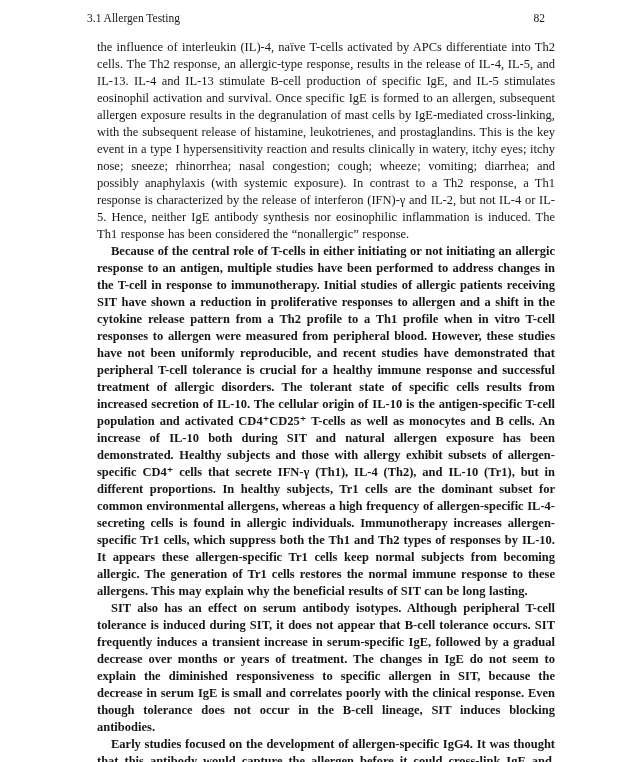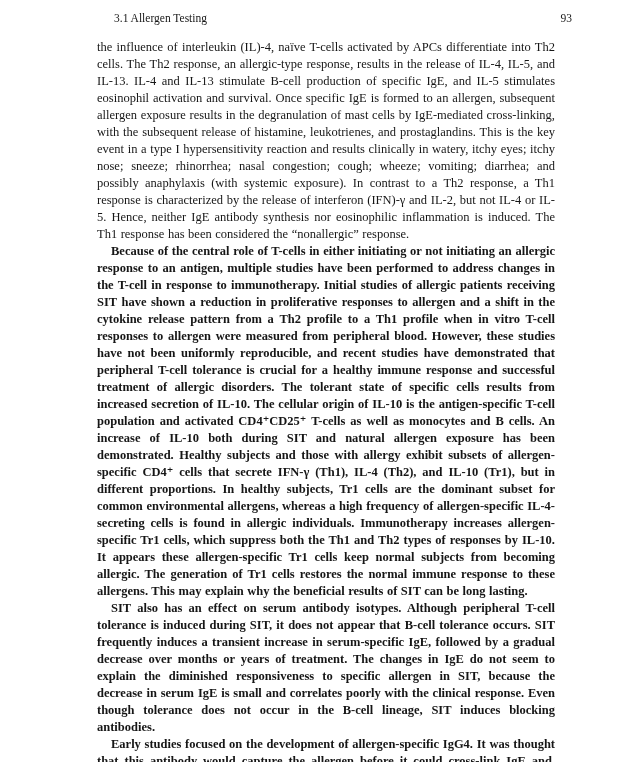--- a/index.html
+++ b/index.html
@@ -11,21 +11,21 @@
     position: relative;
     width: 643px;
     height: 762px;
     background: #ffffff;
     font-family: "Liberation Serif", "DejaVu Serif", serif;
     color: #161616;
     overflow: hidden;
   }
   .running-header {
     position: absolute;
-    left: 114px;
+    left: 87px;
     top: 11px;
     width: 458px;
     display: flex;
     justify-content: space-between;
     font-size: 11.5px;
     line-height: 14px;
   }
   .body-text {
     position: absolute;
     left: 97px;
@@ -43,21 +43,21 @@
     text-indent: 14px;
     font-weight: bold;
   }
 </style>
 </head>
 <body>
 
 <div class="page">
   <div class="running-header">
     <span>3.1 Allergen Testing</span>
-    <span>93</span>
+    <span>82</span>
   </div>
   <div class="body-text">
     <p class="para">the influence of interleukin (IL)-4, naïve T-cells activated by APCs differentiate into Th2 cells. The Th2 response, an allergic-type response, results in the release of IL-4, IL-5, and IL-13. IL-4 and IL-13 stimulate B-cell production of specific IgE, and IL-5 stimulates eosinophil activation and survival. Once specific IgE is formed to an allergen, subsequent allergen exposure results in the degranulation of mast cells by IgE-mediated cross-linking, with the subsequent release of histamine, leukotrienes, and prostaglandins. This is the key event in a type I hypersensitivity reaction and results clinically in watery, itchy eyes; itchy nose; sneeze; rhinorrhea; nasal congestion; cough; wheeze; vomiting; diarrhea; and possibly anaphylaxis (with systemic exposure). In contrast to a Th2 response, a Th1 response is characterized by the release of interferon (IFN)-γ and IL-2, but not IL-4 or IL-5. Hence, neither IgE antibody synthesis nor eosinophilic inflammation is induced. The Th1 response has been considered the “nonallergic” response.</p>
     <p class="para indent">Because of the central role of T-cells in either initiating or not initiating an allergic response to an antigen, multiple studies have been performed to address changes in the T-cell in response to immunotherapy. Initial studies of allergic patients receiving SIT have shown a reduction in proliferative responses to allergen and a shift in the cytokine release pattern from a Th2 profile to a Th1 profile when in vitro T-cell responses to allergen were measured from peripheral blood. However, these studies have not been uniformly reproducible, and recent studies have demonstrated that peripheral T-cell tolerance is crucial for a healthy immune response and successful treatment of allergic disorders. The tolerant state of specific cells results from increased secretion of IL-10. The cellular origin of IL-10 is the antigen-specific T-cell population and activated CD4⁺CD25⁺ T-cells as well as monocytes and B cells. An increase of IL-10 both during SIT and natural allergen exposure has been demonstrated. Healthy subjects and those with allergy exhibit subsets of allergen-specific CD4⁺ cells that secrete IFN-γ (Th1), IL-4 (Th2), and IL-10 (Tr1), but in different proportions. In healthy subjects, Tr1 cells are the dominant subset for common environmental allergens, whereas a high frequency of allergen-specific IL-4-secreting cells is found in allergic individuals. Immunotherapy increases allergen-specific Tr1 cells, which suppress both the Th1 and Th2 types of responses by IL-10. It appears these allergen-specific Tr1 cells keep normal subjects from becoming allergic. The generation of Tr1 cells restores the normal immune response to these allergens. This may explain why the beneficial results of SIT can be long lasting.</p>
     <p class="para indent">SIT also has an effect on serum antibody isotypes. Although peripheral T-cell tolerance is induced during SIT, it does not appear that B-cell tolerance occurs. SIT frequently induces a transient increase in serum-specific IgE, followed by a gradual decrease over months or years of treatment. The changes in IgE do not seem to explain the diminished responsiveness to specific allergen in SIT, because the decrease in serum IgE is small and correlates poorly with the clinical response. Even though tolerance does not occur in the B-cell lineage, SIT induces blocking antibodies.</p>
     <p class="para indent">Early studies focused on the development of allergen-specific IgG4. It was thought that this antibody would capture the allergen before it could cross-link IgE and, thus, induces the activation of mast cells. Several studies demonstrated a</p>
   </div>
 </div>
 
 </body></html>

